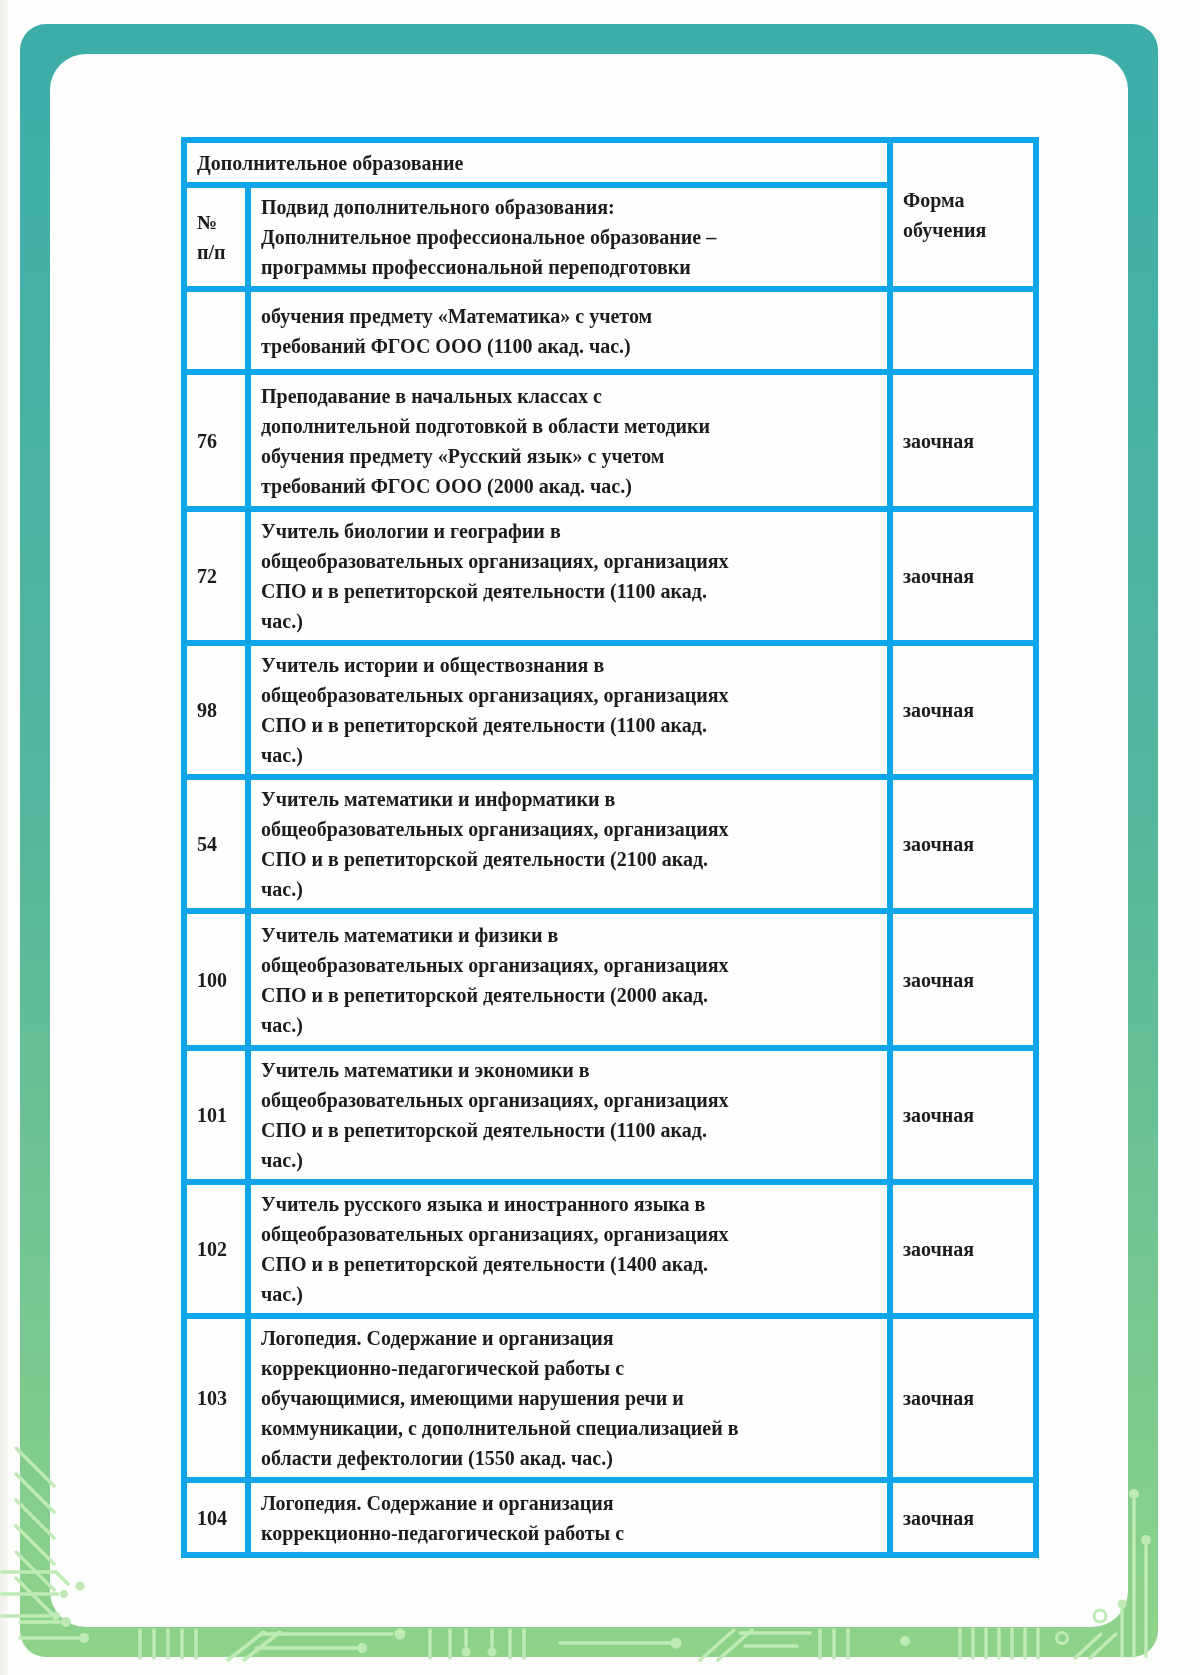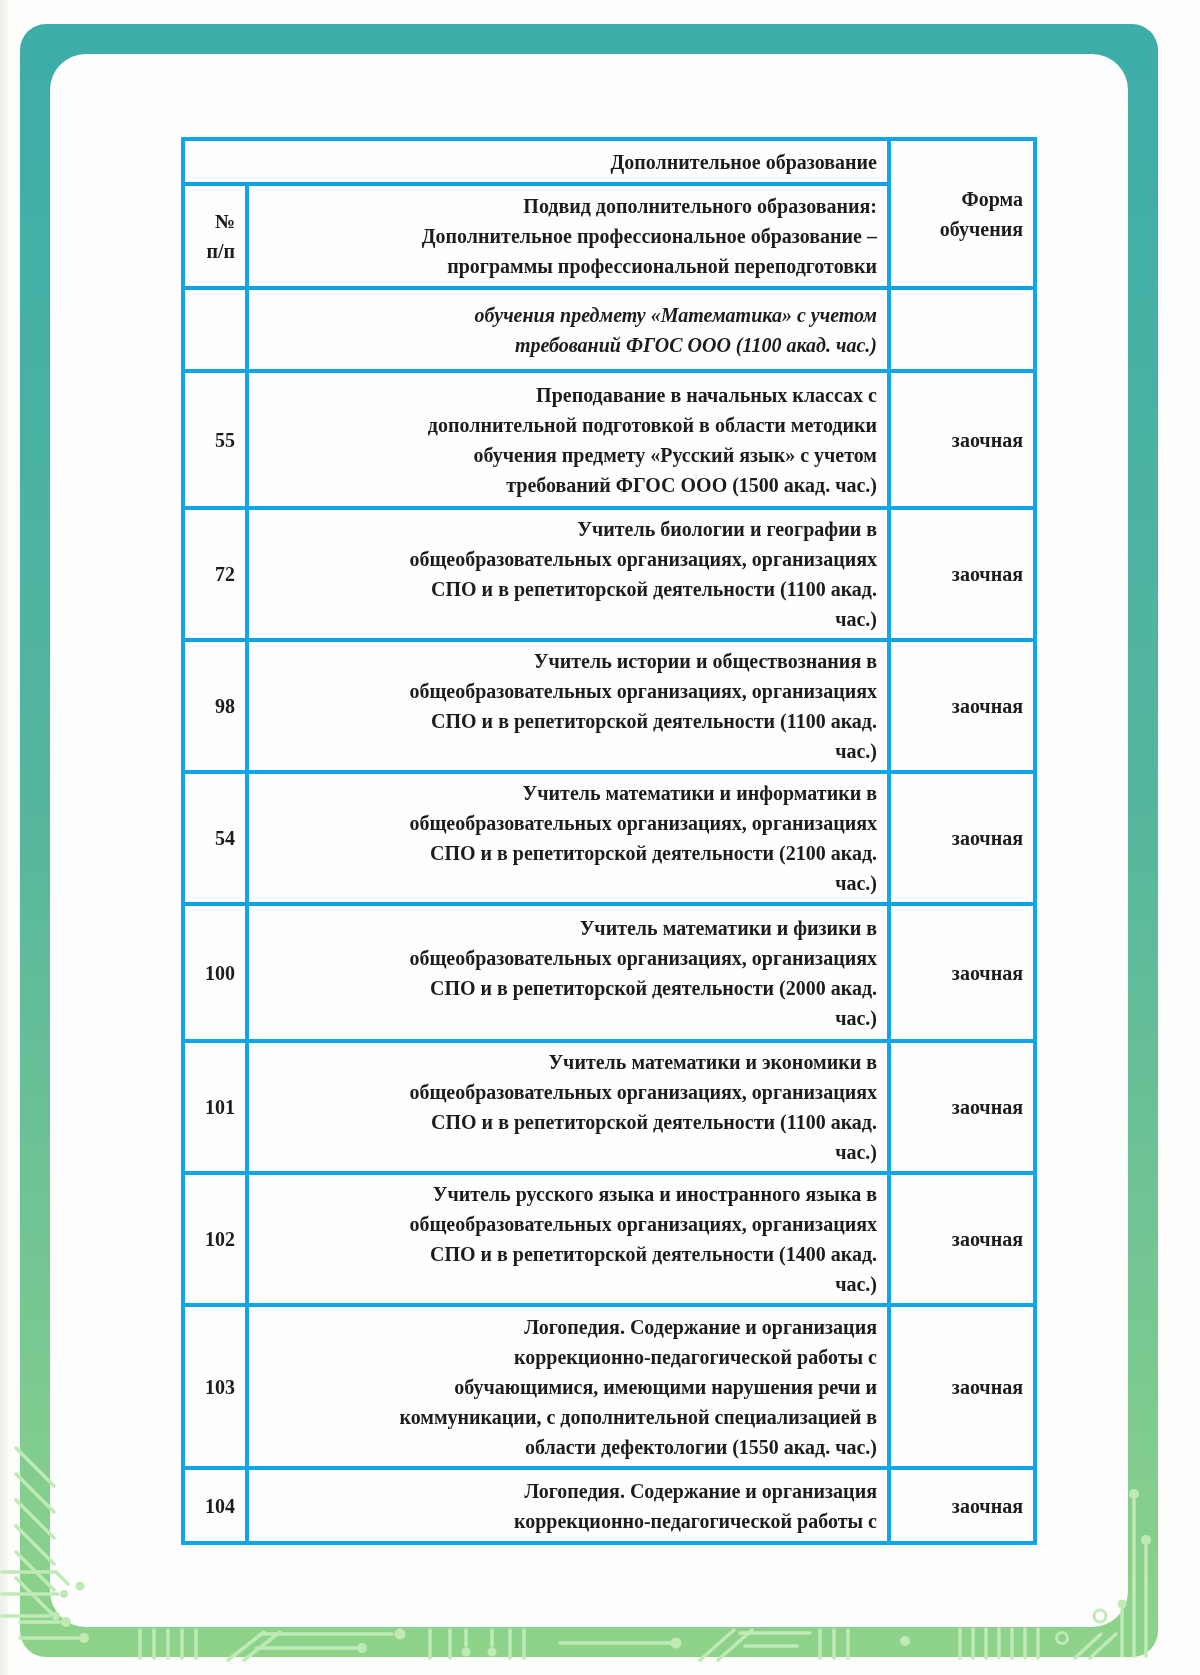--- a/index.html
+++ b/index.html
@@ -21,29 +21,29 @@
   .frame-inner{
     position:absolute;inset:30px;background:#fefefe;border-radius:36px;
   }
   .circuit{position:absolute;left:0;top:0;pointer-events:none;}
   
   table.programs{
     position:absolute;left:181px;top:137px;width:852px;
     border-collapse:collapse;table-layout:fixed;
   }
   .programs th,.programs td{
-    border:4px solid #0ea5e9;
+    border:6px solid #0ea5e9;
     font-weight:bold;font-size:20px;line-height:30px;
-    text-align:right;vertical-align:middle;
+    text-align:left;vertical-align:middle;
     padding:4px 10px;overflow:hidden;
   }
   .pre{white-space:pre-line;margin-top:20px;}
   thead tr:nth-child(1){height:45px;}
   thead tr:nth-child(2){height:104px;}
-  tbody tr:nth-child(1) {height:83px;font-style:italic;}
+  tbody tr:nth-child(1) {height:83px;}
   tbody tr:nth-child(2) {height:137px;}
   tbody tr:nth-child(3) {height:131px;}
   tbody tr:nth-child(4) {height:130px;}
   tbody tr:nth-child(5) {height:132px;}
   tbody tr:nth-child(6) {height:137px;}
   tbody tr:nth-child(7) {height:128px;}
   tbody tr:nth-child(8) {height:132px;}
   tbody tr:nth-child(9) {height:163px;}
   tbody tr:nth-child(10){height:75px;}
 </style>
@@ -157,25 +157,25 @@
   </thead>
   <tbody>
   <tr>
     <td></td>
     <td class="pre">обучения предмету «Математика» с учетом
 требований ФГОС ООО (1100 акад. час.)</td>
     <td></td>
   </tr>
 
   <tr>
-    <td>55</td>
+    <td>76</td>
     <td class="pre">Преподавание в начальных классах с
 дополнительной подготовкой в области методики
 обучения предмету «Русский язык» с учетом
-требований ФГОС ООО (1500 акад. час.)</td>
+требований ФГОС ООО (2000 акад. час.)</td>
     <td>заочная</td>
   </tr>
 
   <tr>
     <td>72</td>
     <td class="pre">Учитель биологии и географии в
 общеобразовательных организациях, организациях
 СПО и в репетиторской деятельности (1100 акад.
 час.)</td>
     <td>заочная</td>

